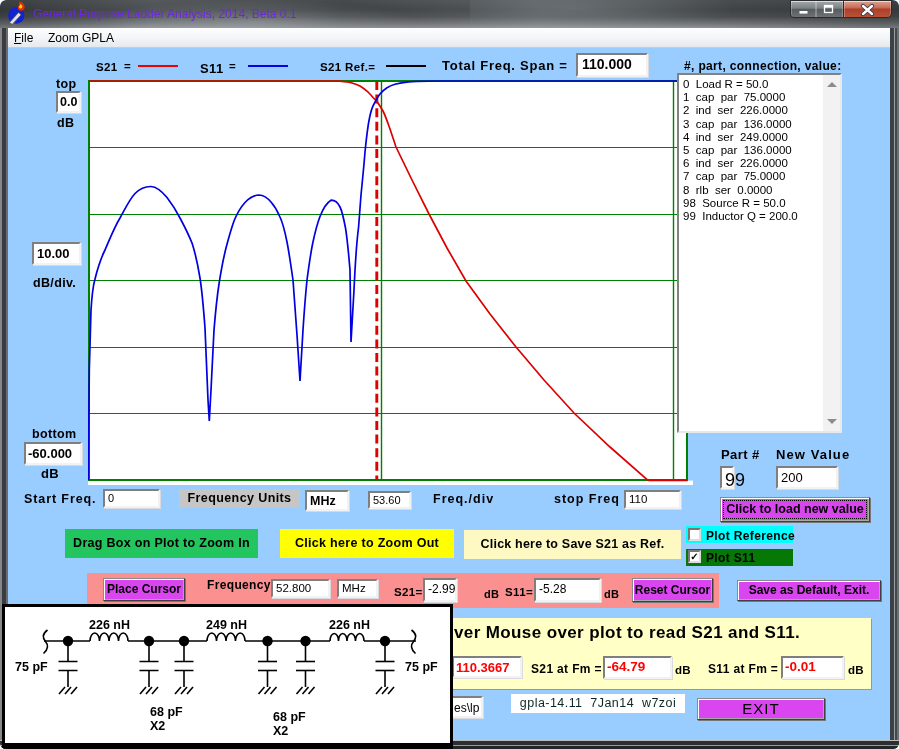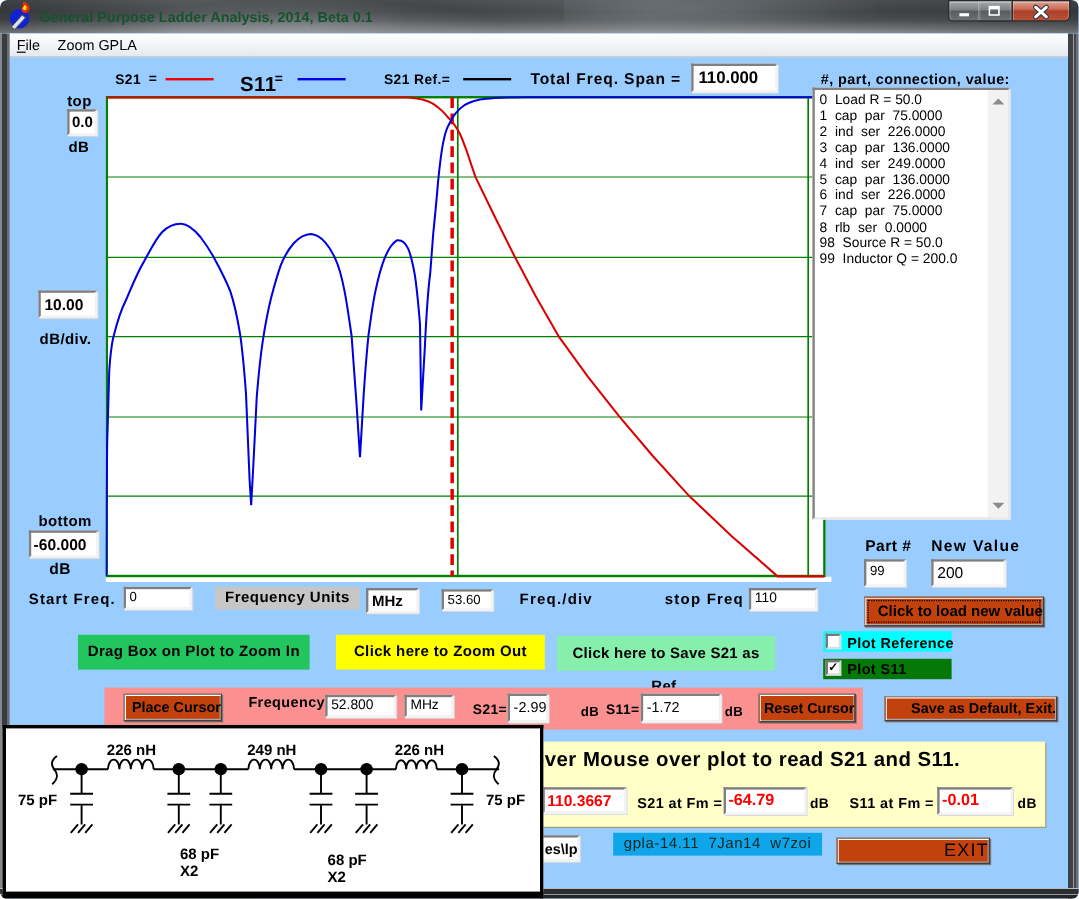--- a/index.html
+++ b/index.html
@@ -14,21 +14,21 @@
 #titlebar .tex1{position:absolute;left:90px;top:0;width:330px;height:28px;
   background:radial-gradient(ellipse at 50% 80%,rgba(190,195,200,0.35),rgba(190,195,200,0) 70%);}
 #titlebar .tex2{position:absolute;left:470px;top:0;width:260px;height:28px;
   background:radial-gradient(ellipse at 40% 30%,rgba(160,170,175,0.28),rgba(160,170,175,0) 75%);}
 #bL{position:absolute;left:0;top:28px;width:8px;height:721px;z-index:40;
   background:linear-gradient(to right,#85878a 0,#85878a 2px,#3a3d3f 2px,#3a3d3f 6px,#6a6d70 6px,#6a6d70 8px);}
 #bR{position:absolute;left:890px;top:28px;width:9px;height:721px;z-index:40;
   background:linear-gradient(to right,#3c4146 0,#3c4146 4px,#9aa0a4 4px,#9aa0a4 5px,#44484b 5px,#44484b 7px,#6d7174 7px,#6d7174 9px);}
 #bB{position:absolute;left:0;top:740px;width:899px;height:9px;z-index:40;
   background:linear-gradient(to bottom,#babcbe 0,#babcbe 1px,#2c2f31 1px,#2c2f31 5px,#97999b 5px,#97999b 6px,#232527 6px,#232527 9px);}
-#title-text{position:absolute;left:33px;top:7px;font-size:12px;color:#14532d;z-index:5;font-weight:bold;}
+#title-text{position:absolute;left:33px;top:7px;font-size:12px;color:#6d28d9;z-index:5;}
 #appicon{position:absolute;left:8px;top:6px;z-index:5;}
 
 .wbtn{position:absolute;top:0px;height:18px;z-index:6;border:1px solid #2a2a2a;
   background:linear-gradient(to bottom,#a3a8ab 0%,#7c8184 45%,#575c5f 52%,#6d7174 100%);
   box-shadow:inset 0 1px 0 rgba(255,255,255,.6), inset 1px 0 0 rgba(255,255,255,.25), inset -1px 0 0 rgba(255,255,255,.25);}
 #wb-min{left:790px;width:27px;border-radius:0 0 0 4px;}
 #wb-max{left:816px;width:27px;border-right:none;border-left:none;}
 #wb-close{left:843px;width:49px;border-radius:0 0 5px 0;
   background:linear-gradient(to bottom,#dda293 0%,#cb6f57 40%,#ab402c 52%,#b95234 100%);}
 
@@ -37,21 +37,21 @@
   background:linear-gradient(to bottom,#fdfeff 0%,#f2f4f7 55%,#e5e8ec 100%);
   border-bottom:1px solid #c8cdd3;font-size:12px;color:#000;}
 #menubar span.m1{position:absolute;left:6px;top:3px;}
 #menubar span.m2{position:absolute;left:40px;top:3px;}
 
 .lbl{position:absolute;font-weight:bold;color:#000;white-space:pre;z-index:3;letter-spacing:0.35px;}
 .tbox{position:absolute;background:#fff;z-index:3;color:#000;white-space:pre;
   border-top:2px solid #7f7f7f;border-left:2px solid #7f7f7f;
   border-bottom:2px solid #f2f2f2;border-right:2px solid #f2f2f2;
   box-shadow:1px 1px 0 #d7dbe0;}
-.btn3d{position:absolute;background:#c2410c;z-index:3;color:#000;text-align:right;
+.btn3d{position:absolute;background:#d946ef;z-index:3;color:#000;text-align:center;
   border:1px solid #8a8a8a;border-right-color:#404040;border-bottom-color:#404040;
   box-shadow:inset 1px 1px 0 #ffffff, inset -1px -1px 0 #a8a8a8, 1px 1px 0 #777;}
 </style>
 </head>
 <body>
 <div id="win">
   <div id="titlebar">
       <div class="tex1"></div>
       <div class="tex2"></div>
     </div>
@@ -80,21 +80,21 @@
       </svg></div>
   <div id="client"></div>
   <div id="menubar">
       <span class="m1"><u>F</u>ile</span>
       <span class="m2">Zoom GPLA</span>
     </div>
 
   <div class="lbl" style="left:96px;top:61px;font-size:11.5px;">S21</div>
   <div class="lbl" style="left:124px;top:60px;font-size:11.5px;">=</div>
   <div style="position:absolute;left:138px;top:65px;width:40px;height:2.4px;background:#e00;z-index:3;"></div>
-  <div class="lbl" style="left:200px;top:61px;font-size:17px;">S11</div>
+  <div class="lbl" style="left:200px;top:61px;font-size:13px;">S11</div>
   <div class="lbl" style="left:229px;top:60px;font-size:11.5px;">=</div>
   <div style="position:absolute;left:248px;top:64.5px;width:40px;height:2.6px;background:#0000e8;z-index:3;"></div>
   <div class="lbl" style="left:320px;top:61px;font-size:11.5px;">S21 Ref.=</div>
   <div style="position:absolute;left:386px;top:64.5px;width:40px;height:2.6px;background:#000;z-index:3;"></div>
   <div class="lbl" style="left:442px;top:58px;font-size:13px;letter-spacing:0.75px;">Total Freq. Span =</div>
   <div class="tbox" style="left:576px;top:53px;width:72px;height:24px;font-size:14px;font-weight:bold;padding:1px 0 0 4px;">110.000</div>
   <div class="lbl" style="left:684px;top:59px;font-size:12px;">#, part, connection, value:</div>
 
   <div id="plot" style="position:absolute;left:88px;top:80px;width:605px;height:405px;z-index:2;">
   <svg width="605" height="405" viewBox="0 0 605 405">
@@ -167,75 +167,75 @@
 98  Source R = 50.0
 99  Inductor Q = 200.0</div>
     <div style="position:absolute;right:0;top:0;width:17px;height:356px;background:#f2f2f2;">
       <div style="position:absolute;left:3.5px;top:7px;width:0;height:0;border-left:5px solid transparent;border-right:5px solid transparent;border-bottom:5.5px solid #8c8c8c;"></div>
       <div style="position:absolute;left:3.5px;bottom:7px;width:0;height:0;border-left:5px solid transparent;border-right:5px solid transparent;border-top:5.5px solid #8c8c8c;"></div>
     </div>
   </div>
 
   <div class="lbl" style="left:721px;top:447px;font-size:13px;letter-spacing:0.4px;">Part #</div>
   <div class="lbl" style="left:776px;top:447px;font-size:13px;letter-spacing:1.1px;">New Value</div>
-  <div class="tbox" style="left:720px;top:466px;width:35px;height:23px;font-size:11px;padding:2px 0 0 3px;">99</div>
+  <div class="tbox" style="left:720px;top:466px;width:14px;height:23px;font-size:18px;padding:2px 0 0 3px;">99</div>
   <div class="tbox" style="left:776px;top:466px;width:62px;height:23px;font-size:13px;padding:2px 0 0 3px;">200</div>
   <div class="btn3d" style="left:720px;top:497px;width:150px;height:25px;font-size:12.5px;font-weight:bold;line-height:23px;">
     <div style="position:absolute;left:2px;top:2px;right:2px;bottom:2px;border:1px dotted #000;"></div>Click to load new value</div>
 
   <div class="lbl" style="left:24px;top:492px;font-size:12.5px;letter-spacing:0.9px;">Start Freq.</div>
   <div class="tbox" style="left:103px;top:489px;width:57px;height:19px;font-size:11px;padding:1px 0 0 3px;">0</div>
   <div style="position:absolute;left:179px;top:489px;width:121px;height:19px;background:#c6c6c6;z-index:3;
        font-size:12.5px;letter-spacing:0.4px;font-weight:bold;text-align:center;line-height:18px;">Frequency Units</div>
   <div class="tbox" style="left:305px;top:490px;width:44px;height:21px;font-size:12.5px;font-weight:bold;padding:2px 0 0 3px;">MHz</div>
   <div class="tbox" style="left:368px;top:491px;width:43px;height:18px;font-size:11px;padding:1px 0 0 3px;">53.60</div>
   <div class="lbl" style="left:433px;top:492px;font-size:12.5px;letter-spacing:1px;">Freq./div</div>
   <div class="lbl" style="left:554px;top:492px;font-size:12.5px;letter-spacing:1px;">stop Freq</div>
   <div class="tbox" style="left:624px;top:490px;width:57px;height:19px;font-size:11.5px;padding:1px 0 0 3px;">110</div>
 
   <div style="position:absolute;left:65px;top:529px;width:193px;height:29px;background:#22c55e;z-index:3;
        font-size:12.5px;letter-spacing:0.3px;font-weight:bold;text-align:center;line-height:28px;">Drag Box on Plot to Zoom In</div>
   <div style="position:absolute;left:280px;top:529px;width:174px;height:29px;background:#ffff00;z-index:3;
        font-size:12.5px;letter-spacing:0.3px;font-weight:bold;text-align:center;line-height:28px;">Click here to Zoom Out</div>
-  <div style="position:absolute;left:464px;top:530px;width:182px;height:29px;background:#86efac;z-index:3;
+  <div style="position:absolute;left:464px;top:530px;width:217px;height:29px;background:#fef9c3;z-index:3;
        font-size:12.5px;letter-spacing:0.2px;font-weight:bold;text-align:center;line-height:28px;">Click here to Save S21 as Ref.</div>
   <div style="position:absolute;left:686px;top:526px;width:107px;height:17px;background:#00ffff;z-index:3;"></div>
   <div style="position:absolute;left:688px;top:528px;width:13px;height:13px;background:#fff;z-index:4;border-top:2px solid #777;border-left:2px solid #777;border-right:2px solid #ddd;border-bottom:2px solid #ddd;"></div>
   <div class="lbl" style="left:706px;top:529px;font-size:12px;">Plot Reference</div>
   <div style="position:absolute;left:686px;top:549px;width:107px;height:17px;background:#067806;z-index:3;"></div>
   <div style="position:absolute;left:688px;top:550px;width:13px;height:13px;background:#fff;z-index:4;border-top:2px solid #777;border-left:2px solid #777;border-right:2px solid #ddd;border-bottom:2px solid #ddd;font-size:10px;font-weight:bold;line-height:9px;text-align:center;">✓</div>
   <div class="lbl" style="left:706px;top:551px;font-size:12px;">Plot S11</div>
 
   <div style="position:absolute;left:87px;top:573px;width:632px;height:35px;background:#fb9090;z-index:3;"></div>
   <div class="btn3d" style="left:103px;top:578px;width:82px;height:23px;font-size:12px;font-weight:bold;line-height:21px;z-index:4;">Place Cursor</div>
   <div class="lbl" style="left:207px;top:578px;font-size:12px;z-index:4;">Frequency</div>
   <div class="tbox" style="left:271px;top:579px;width:59px;height:19px;font-size:11.5px;padding:1px 0 0 3px;z-index:4;">52.800</div>
   <div class="tbox" style="left:337px;top:579px;width:41px;height:19px;font-size:11.5px;padding:1px 0 0 3px;z-index:4;">MHz</div>
   <div class="lbl" style="left:394px;top:586px;font-size:11.5px;z-index:4;">S21=</div>
   <div class="tbox" style="left:423px;top:578px;width:34px;height:24px;font-size:12px;padding:2px 0 0 3px;z-index:4;">-2.99</div>
   <div class="lbl" style="left:484px;top:588px;font-size:11px;z-index:4;">dB</div>
   <div class="lbl" style="left:505px;top:586px;font-size:11.5px;z-index:4;">S11=</div>
-  <div class="tbox" style="left:534px;top:578px;width:67px;height:24px;font-size:12px;padding:2px 0 0 3px;z-index:4;">-1.72</div>
+  <div class="tbox" style="left:534px;top:578px;width:67px;height:24px;font-size:12px;padding:2px 0 0 3px;z-index:4;">-5.28</div>
   <div class="lbl" style="left:604px;top:588px;font-size:11px;z-index:4;">dB</div>
   <div class="btn3d" style="left:632px;top:578px;width:81px;height:24px;font-size:12px;font-weight:bold;line-height:22px;z-index:4;">Reset Cursor</div>
   <div class="btn3d" style="left:737px;top:580px;width:144px;height:21px;font-size:12px;font-weight:bold;line-height:19px;">Save as Default, Exit.</div>
 
   <div style="position:absolute;left:444px;top:618px;width:427px;height:71px;background:#ffffc6;z-index:2;
        box-shadow:1px 1px 0 #9a9a80;"></div>
   <div style="position:absolute;left:430.5px;top:623px;font-size:17px;letter-spacing:0.39px;font-weight:bold;white-space:pre;z-index:2;">Hover Mouse over plot to read S21 and S11.</div>
   <div class="tbox" style="left:452px;top:656px;width:70px;height:22px;font-size:13px;font-weight:bold;color:#f00;padding:2px 0 0 2px;z-index:2;">110.3667</div>
   <div class="lbl" style="left:531px;top:662px;font-size:12px;z-index:3;">S21 at Fm =</div>
   <div class="tbox" style="left:603px;top:656px;width:69px;height:23px;font-size:13.5px;font-weight:bold;color:#f00;padding:1px 0 0 2px;z-index:3;">-64.79</div>
   <div class="lbl" style="left:675px;top:664px;font-size:11.5px;z-index:3;">dB</div>
   <div class="lbl" style="left:708px;top:662px;font-size:12px;z-index:3;">S11 at Fm =</div>
   <div class="tbox" style="left:781px;top:656px;width:63px;height:23px;font-size:13.5px;font-weight:bold;color:#f00;padding:1px 0 0 2px;z-index:3;">-0.01</div>
   <div class="lbl" style="left:848px;top:664px;font-size:11.5px;z-index:3;">dB</div>
 
-  <div class="tbox" style="left:430px;top:696px;width:53px;height:22px;font-size:12px;padding:3px 0 0 22px;z-index:4;font-weight:bold;">es\lp</div>
-  <div style="position:absolute;left:511px;top:694px;width:174px;height:19px;background:#0ea5e9;z-index:3;
+  <div class="tbox" style="left:430px;top:696px;width:53px;height:22px;font-size:12px;padding:3px 0 0 22px;z-index:4;">es\lp</div>
+  <div style="position:absolute;left:511px;top:694px;width:174px;height:19px;background:#ffffff;z-index:3;
        font-size:12.5px;letter-spacing:0.45px;color:#0c2626;text-align:center;line-height:19px;white-space:pre;">gpla-14.11  7Jan14  w7zoi</div>
   <div class="btn3d" style="left:697px;top:698px;width:128px;height:22px;font-size:15px;line-height:20px;letter-spacing:1px;">EXIT</div>
 
   <div id="circuit" style="position:absolute;left:2px;top:604px;width:451px;height:145px;z-index:45;">
   <svg width="451" height="145" viewBox="0 0 451 145">
     <rect x="0" y="0" width="451" height="145" fill="#ffffff"></rect>
     <rect x="0" y="0" width="451" height="3" fill="#000"></rect>
     <rect x="0" y="139" width="451" height="6" fill="#000"></rect>
     <rect x="0" y="0" width="3" height="145" fill="#000"></rect>
     <rect x="448" y="0" width="3" height="145" fill="#000"></rect>

